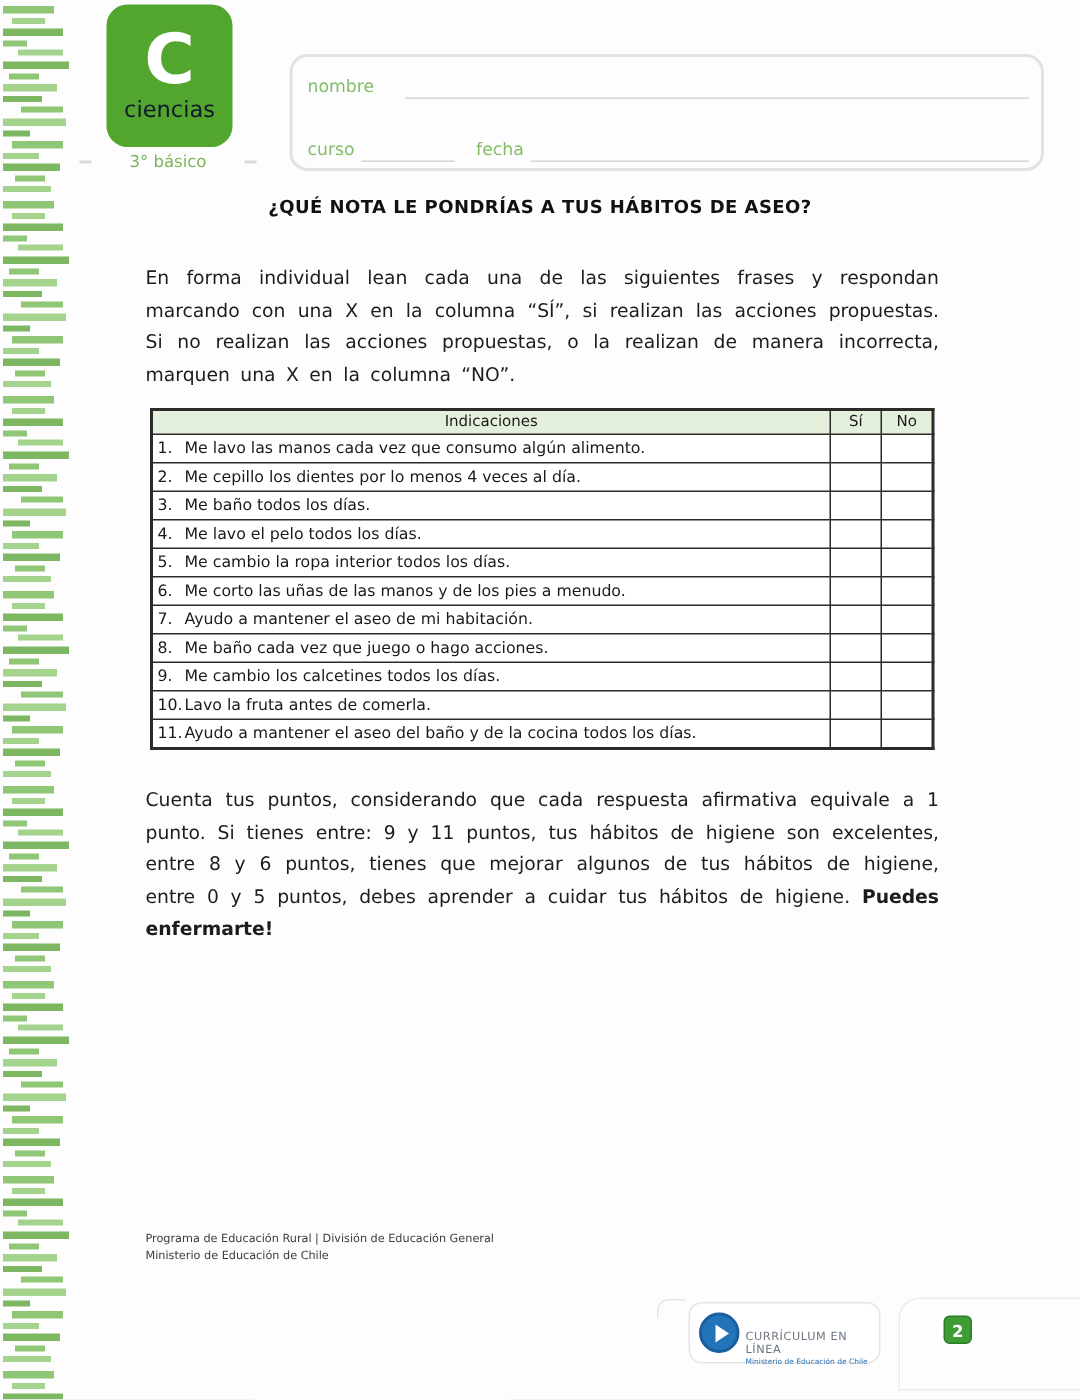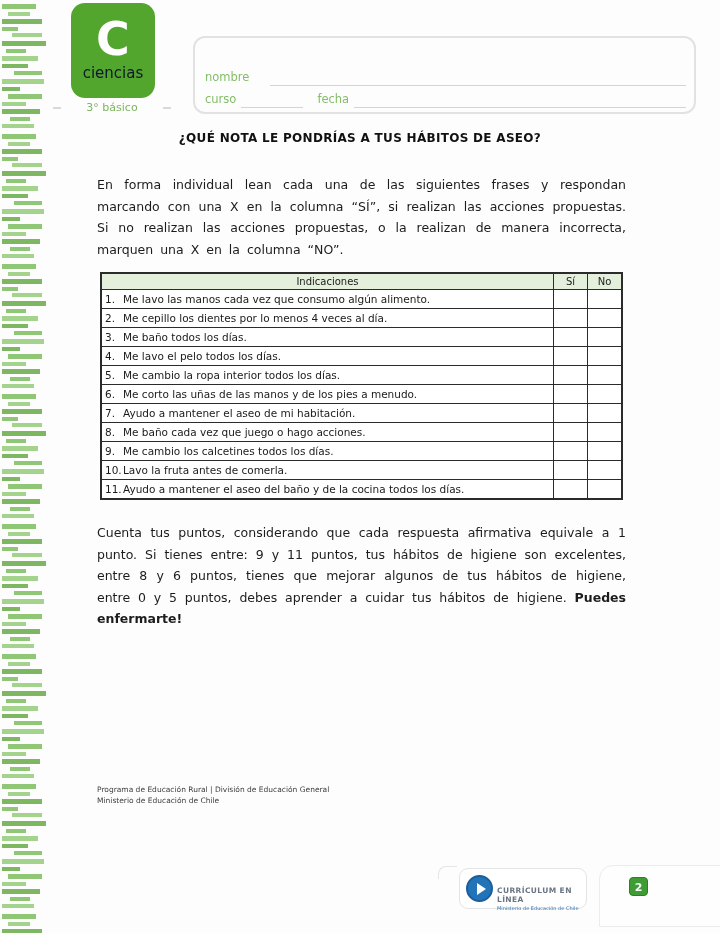--- a/index.html
+++ b/index.html
@@ -15,21 +15,21 @@
   .badge-letter{margin-top:12px;font-size:46px;line-height:48px;font-weight:bold;color:#ffffff;}
   .badge-subject{font-size:15px;color:#0f172a;margin-top:1px;}
   .grade{position:absolute;left:62px;top:101px;width:100px;text-align:center;
          font-size:11px;color:#7ab55c;}
   .dash{position:absolute;height:2px;background:#d9d9d9;}
 
   
   .form-box{position:absolute;left:193px;top:36px;width:503px;height:78px;
             border:2px solid #e2e2e2;border-radius:12px;box-sizing:border-box;}
   .form-row{position:absolute;left:10px;right:8px;display:flex;align-items:flex-end;}
-  .row1{top:24px;height:24px;gap:16px;}
+  .row1{top:4px;height:24px;gap:16px;}
   .row2{top:46px;height:24px;}
   .flabel{font-size:11.5px;color:#84bd68;padding-right:5px;line-height:18px;}
   .fline{border-bottom:1.5px solid #d4d4d4;height:16px;}
   .grow{flex:1;}
   .short{width:62px;margin-right:14px;}
 
   
   h1{position:absolute;left:90px;top:131px;width:540px;margin:0;text-align:center;
      font-size:12px;font-weight:bold;letter-spacing:0.3px;color:#111;}
   .para{position:absolute;left:97px;width:529px;margin:0;font-size:12.5px;
@@ -42,34 +42,34 @@
   table{position:absolute;left:100px;top:272px;width:523px;border-collapse:collapse;
         border:2px solid #2b2b2b;font-size:10.5px;table-layout:fixed;}
   th,td{border:1px solid #2b2b2b;padding:0;}
   thead th{background:#e4f0db;height:15px;font-weight:normal;font-size:10px;text-align:center;}
   .th-chk{width:33px;}
   tbody td{height:18px;background:#ffffff;}
   td.ind{padding-left:3px;white-space:nowrap;overflow:hidden;}
   td.ind .num{display:inline-block;width:18px;}
 
   
-  .footer-text{position:absolute;left:97px;top:784px;font-size:7.5px;line-height:11px;color:#3c3c3c;}
+  .footer-text{position:absolute;left:97px;top:820px;font-size:7.5px;line-height:11px;color:#3c3c3c;}
   .tab-tail{position:absolute;left:438px;top:866px;width:18px;height:12px;
             border-top:1px solid #e6e6e6;border-left:1px solid #e6e6e6;border-radius:8px 0 0 0;}
   .corner-tab{position:absolute;left:599px;top:865px;width:130px;height:60px;background:#fefefe;
               border:1px solid #ececec;border-radius:14px 0 0 0;}
   .logo-box{position:absolute;left:459px;top:868px;width:128px;height:41px;background:#ffffff;
             border:1px solid #e4e4e4;border-radius:9px;display:flex;align-items:center;
             padding-left:6px;box-sizing:border-box;}
   .logo-circle{width:27px;height:27px;border-radius:50%;background:#2273b7;border:2px solid #1b5e9e;
                display:flex;align-items:center;justify-content:center;box-sizing:border-box;flex:0 0 auto;}
   .tri{width:0;height:0;border-left:9px solid #ffffff;border-top:6px solid transparent;
        border-bottom:6px solid transparent;margin-left:3px;}
   .logo-texts{display:flex;flex-direction:column;margin-left:4px;}
-  .logo-title{font-size:7.5px;font-weight:bold;color:#6b7682;letter-spacing:0.4px;margin-top:20px;}
+  .logo-title{font-size:7.5px;font-weight:normal;color:#6b7682;letter-spacing:0.4px;margin-top:20px;}
   .logo-sub{font-size:5px;color:#2e75b5;margin-top:1px;}
   .page-num{position:absolute;left:629px;top:877px;width:19px;height:19px;background:#3f9c35;
             border:1px solid #2e7d27;border-radius:4px;color:#fff;font-size:11px;font-weight:bold;
             text-align:center;line-height:19px;box-sizing:border-box;}
 </style>
 </head>
 <body>
 
 <div id="page">
 

